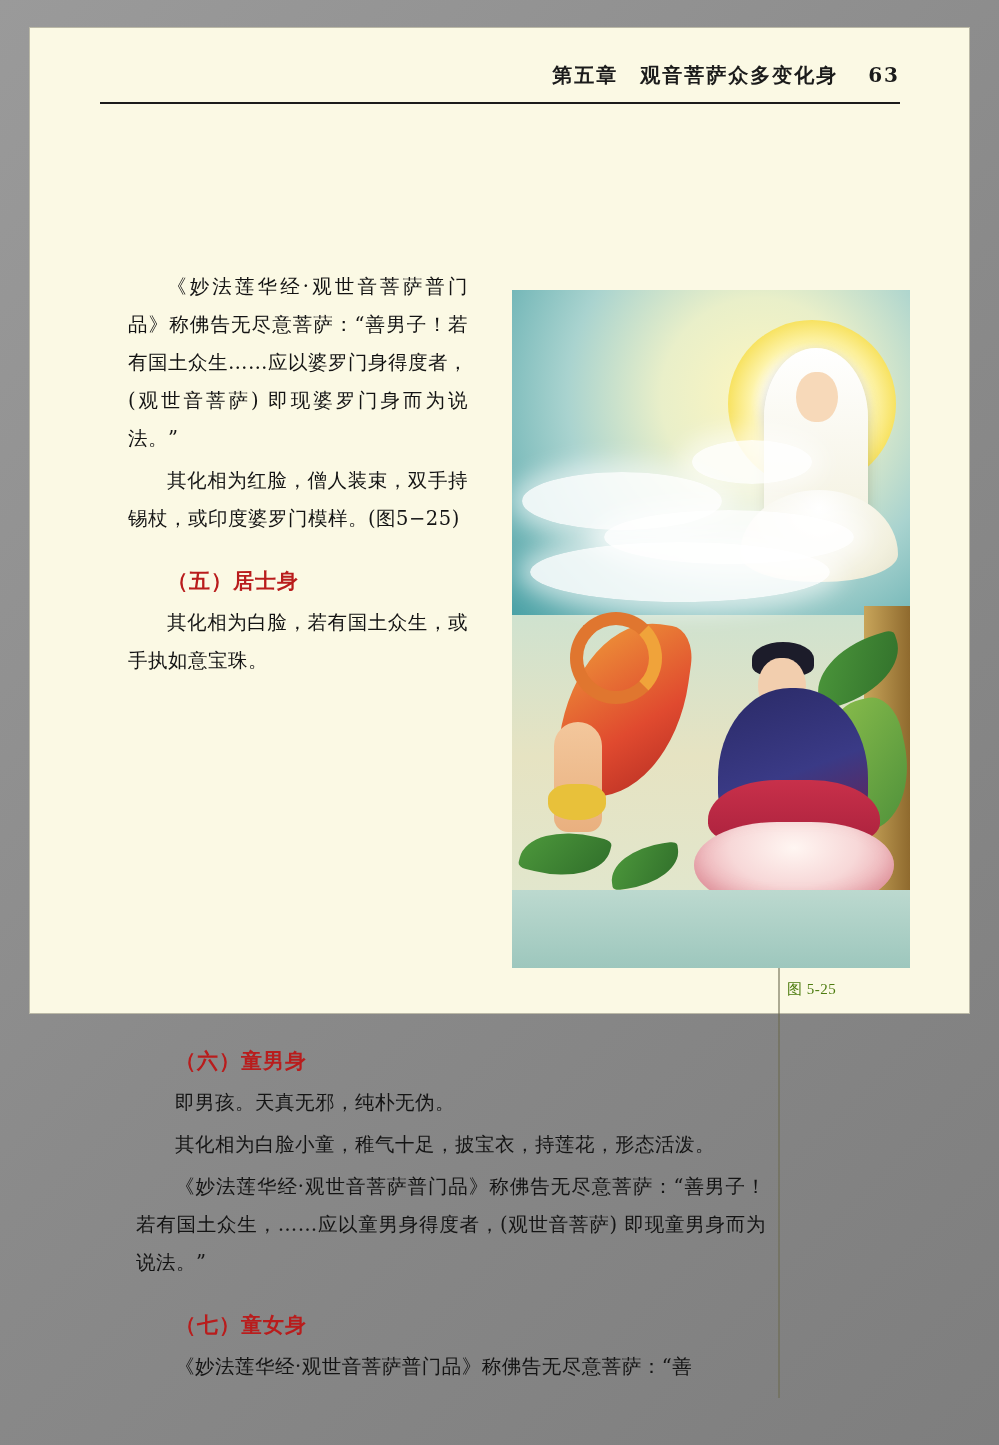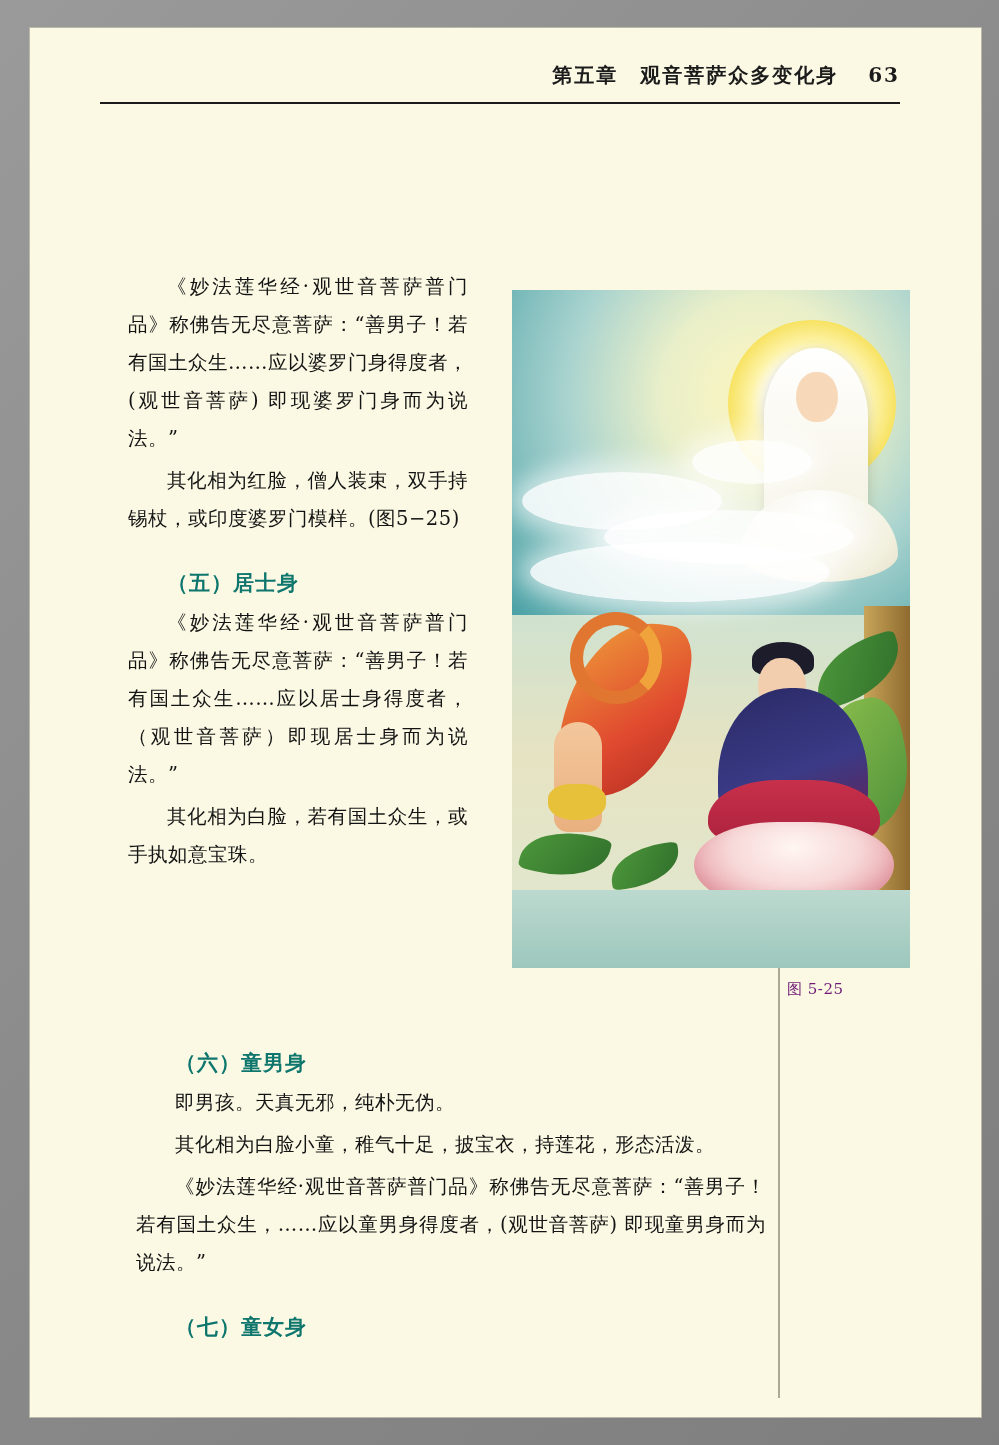--- a/index.html
+++ b/index.html
@@ -15,24 +15,23 @@
   }
   .page-outer {
     position: absolute;
     left: 0; top: 0;
     width: 999px; height: 1445px;
     background: linear-gradient(135deg,#9a9a9a 0%, #8a8a8a 50%, #7e7e7e 100%);
   }
   .page-inner {
     position: absolute;
     left: 30px; top: 28px;
-    width: 939px; height: 1389px;
+    width: 939px; height: 985px;
     background: #fdfbe8;
     box-shadow: 0 0 0 1px #bbb9a7;
-    padding-left: 12px;
   }
   .page-paper {
     position: absolute;
     left: 0; top: 0; right: 0; bottom: 0;
     background: #fbf9e4;
   }
 
   
   .header {
     position: absolute;
@@ -79,42 +78,44 @@
     color: #141414;
     text-align: justify;
     letter-spacing: 0.5px;
   }
   p.indent { text-indent: 39px; }
   h3.section {
     margin: 26px 0 2px 0;
     font-size: 21px;
     line-height: 38px;
     font-weight: bold;
-    color: #0f766e;
+    color: #b91c1c;
     text-indent: 39px;
     letter-spacing: 1px;
+    font-family: Liberation Mono, monospace;
   }
   .col-full h3.section { text-indent: 39px; }
 
   
   .figure {
     position: absolute;
     left: 482px; top: 262px;
     width: 398px; height: 678px;
     background: linear-gradient(180deg,#2f8f95 0%, #7fc6c3 22%, #cfe6df 45%, #e9e7c8 68%, #d8e3cf 100%);
     overflow: hidden;
   }
   .fig-caption {
     position: absolute;
     left: 757px; top: 948px;
     width: 180px;
     font-size: 15px;
     line-height: 26px;
-    color: #701a75;
+    color: #4d7c0f;
     letter-spacing: 0.5px;
+    font-family: Liberation Serif, serif;
   }
   .fig-rule-v {
     position: absolute;
     left: 748px; top: 940px;
     width: 2px; height: 430px;
     background: #6b6a4e;
     opacity: .55;
   }
 
   
@@ -233,21 +234,20 @@
         <div class="header-text">
           <span class="header-chapter">第五章</span><span class="header-title">观音菩萨众多变化身</span><span class="header-page">63</span>
         </div>
         <div class="header-rule"></div>
       </div>
 
       <div class="col-left">
         <p class="indent">《妙法莲华经·观世音菩萨普门品》称佛告无尽意菩萨：“善男子！若有国土众生……应以婆罗门身得度者，(观世音菩萨) 即现婆罗门身而为说法。”</p>
         <p class="indent">其化相为红脸，僧人装束，双手持锡杖，或印度婆罗门模样。(图5−25)</p>
         <h3 class="section">（五）居士身</h3>
-        <p class="indent">《妙法莲华经·观世音菩萨普门品》称佛告无尽意菩萨：“善男子！若有国土众生……应以居士身得度者，（观世音菩萨）即现居士身而为说法。”</p>
         <p class="indent">其化相为白脸，若有国土众生，或手执如意宝珠。</p>
       </div>
 
       <div class="figure">
         <div class="sky"></div>
         <div class="ground"></div>
         <div class="halo"></div>
         <div class="figure-buddha"></div>
         <div class="buddha-face"></div>
         <div class="buddha-robe"></div>
@@ -276,17 +276,18 @@
       <div class="fig-caption">
         <div>图 5-25</div>
       </div>
 
       <div class="col-full">
         <h3 class="section">（六）童男身</h3>
         <p class="indent">即男孩。天真无邪，纯朴无伪。</p>
         <p class="indent">其化相为白脸小童，稚气十足，披宝衣，持莲花，形态活泼。</p>
         <p class="indent">《妙法莲华经·观世音菩萨普门品》称佛告无尽意菩萨：“善男子！若有国土众生，……应以童男身得度者，(观世音菩萨) 即现童男身而为说法。”</p>
         <h3 class="section">（七）童女身</h3>
+        <p class="indent">《妙法莲华经·观世音菩萨普门品》称佛告无尽意菩萨：“善</p>
       </div>
 
     </div>
   </div>
 </div>
 
 </body></html>

